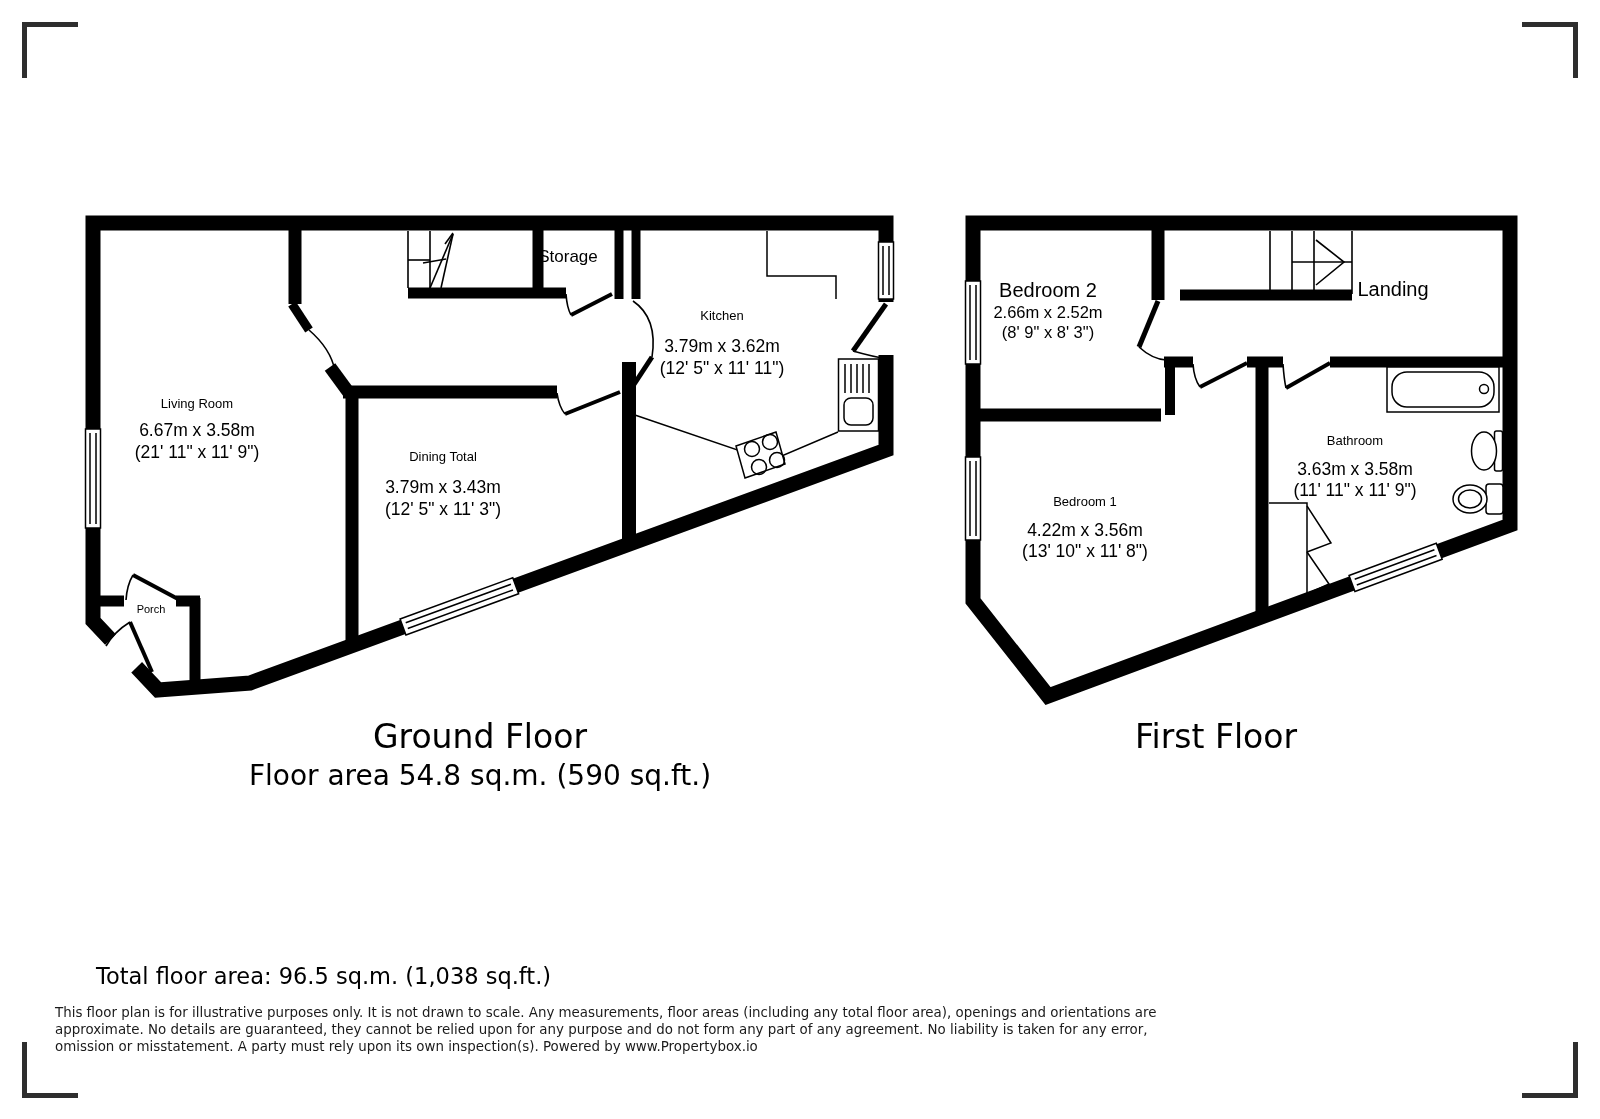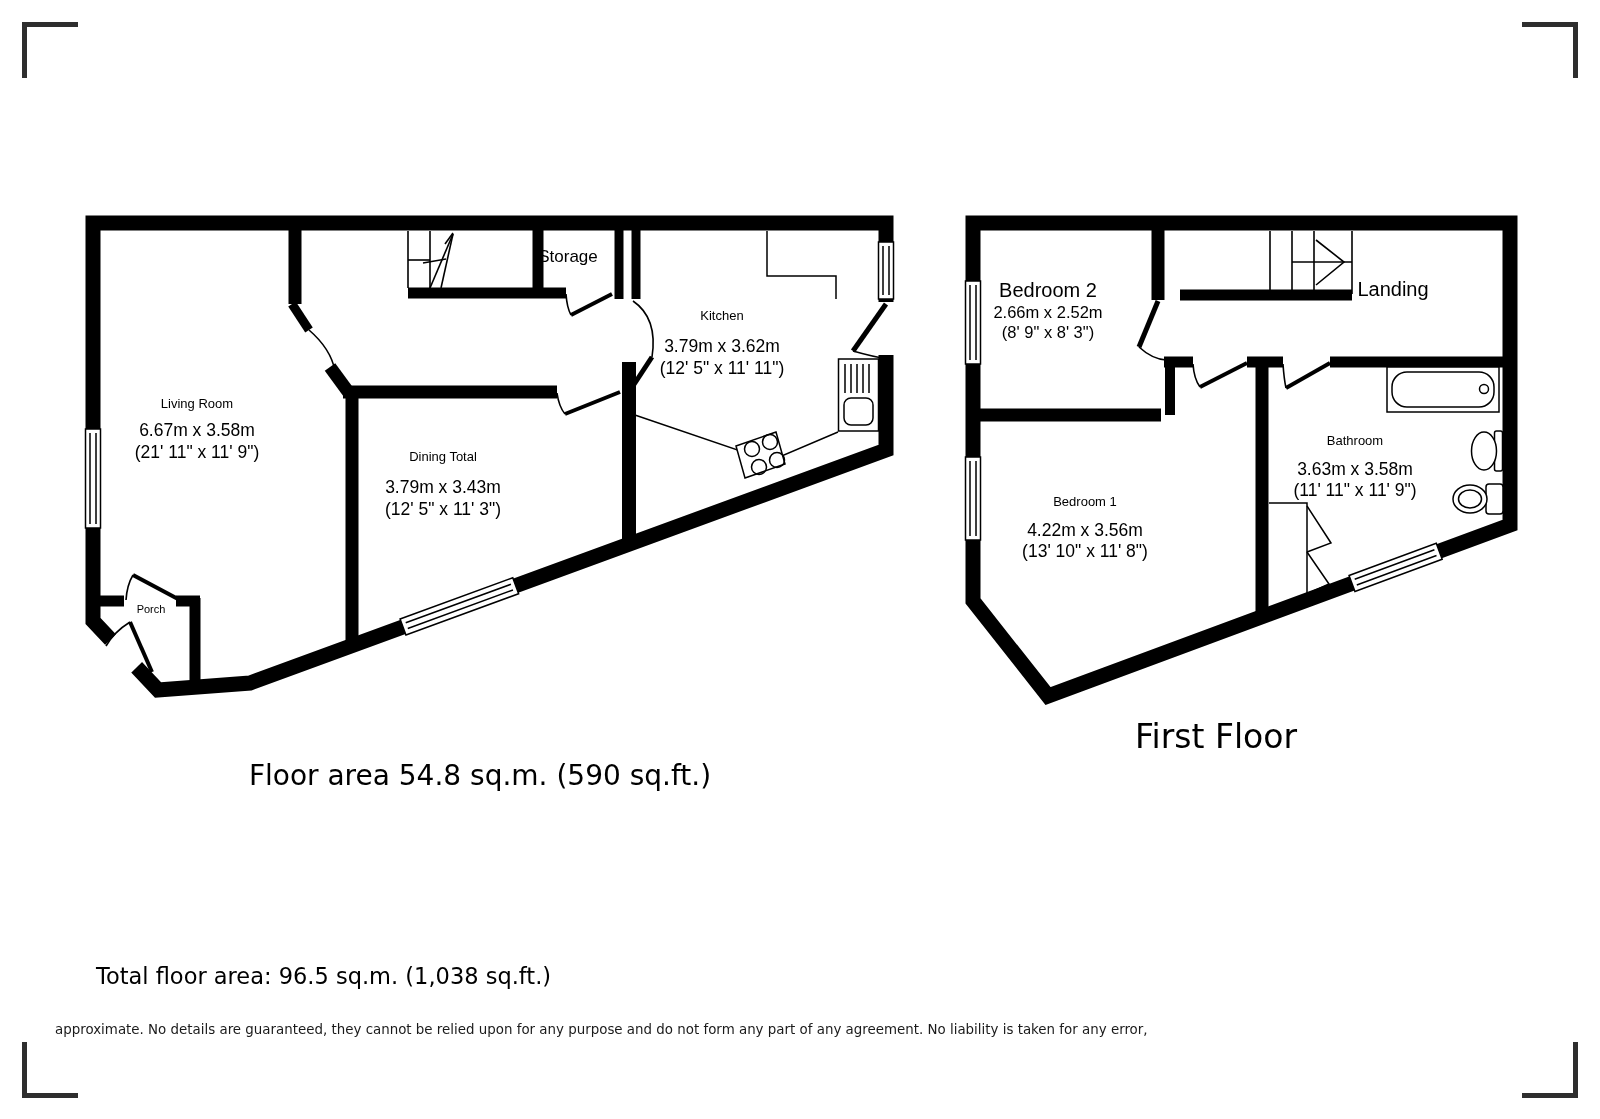--- a/index.html
+++ b/index.html
@@ -207,19 +207,22 @@
   <div class="lbl room-name-sm" style="left:1393px;top:278px;">Landing</div>
 
   <div class="lbl room-name" style="left:1085px;top:494px;">Bedroom 1</div>
   <div class="lbl room-dims" style="left:1085px;top:520px;">4.22m x 3.56m</div>
   <div class="lbl room-dims" style="left:1085px;top:541px;">(13' 10" x 11' 8")</div>
 
   <div class="lbl room-name" style="left:1355px;top:433px;">Bathroom</div>
   <div class="lbl room-dims" style="left:1355px;top:459px;">3.63m x 3.58m</div>
   <div class="lbl room-dims" style="left:1355px;top:480px;">(11' 11" x 11' 9")</div>
 
+  <div class="lbl floor-title" style="left:480px;top:718px;">Ground Floor</div>
   <div class="lbl floor-area" style="left:480px;top:759px;">Floor area 54.8 sq.m. (590 sq.ft.)</div>
   <div class="lbl floor-title" style="left:1216px;top:718px;">First Floor</div>
 
   <div class="total-area" style="left:55px;top:963px;">Total floor area: 96.5 sq.m. (1,038 sq.ft.)</div>
+  <div class="disclaimer" style="left:55px;top:1004px;">This floor plan is for illustrative purposes only. It is not drawn to scale. Any measurements, floor areas (including any total floor area), openings and orientations are</div>
   <div class="disclaimer" style="left:55px;top:1021px;">approximate. No details are guaranteed, they cannot be relied upon for any purpose and do not form any part of any agreement. No liability is taken for any error,</div>
+  <div class="disclaimer" style="left:55px;top:1038px;">omission or misstatement. A party must rely upon its own inspection(s). Powered by www.Propertybox.io</div>
 
 </div>
 
 </body></html>

